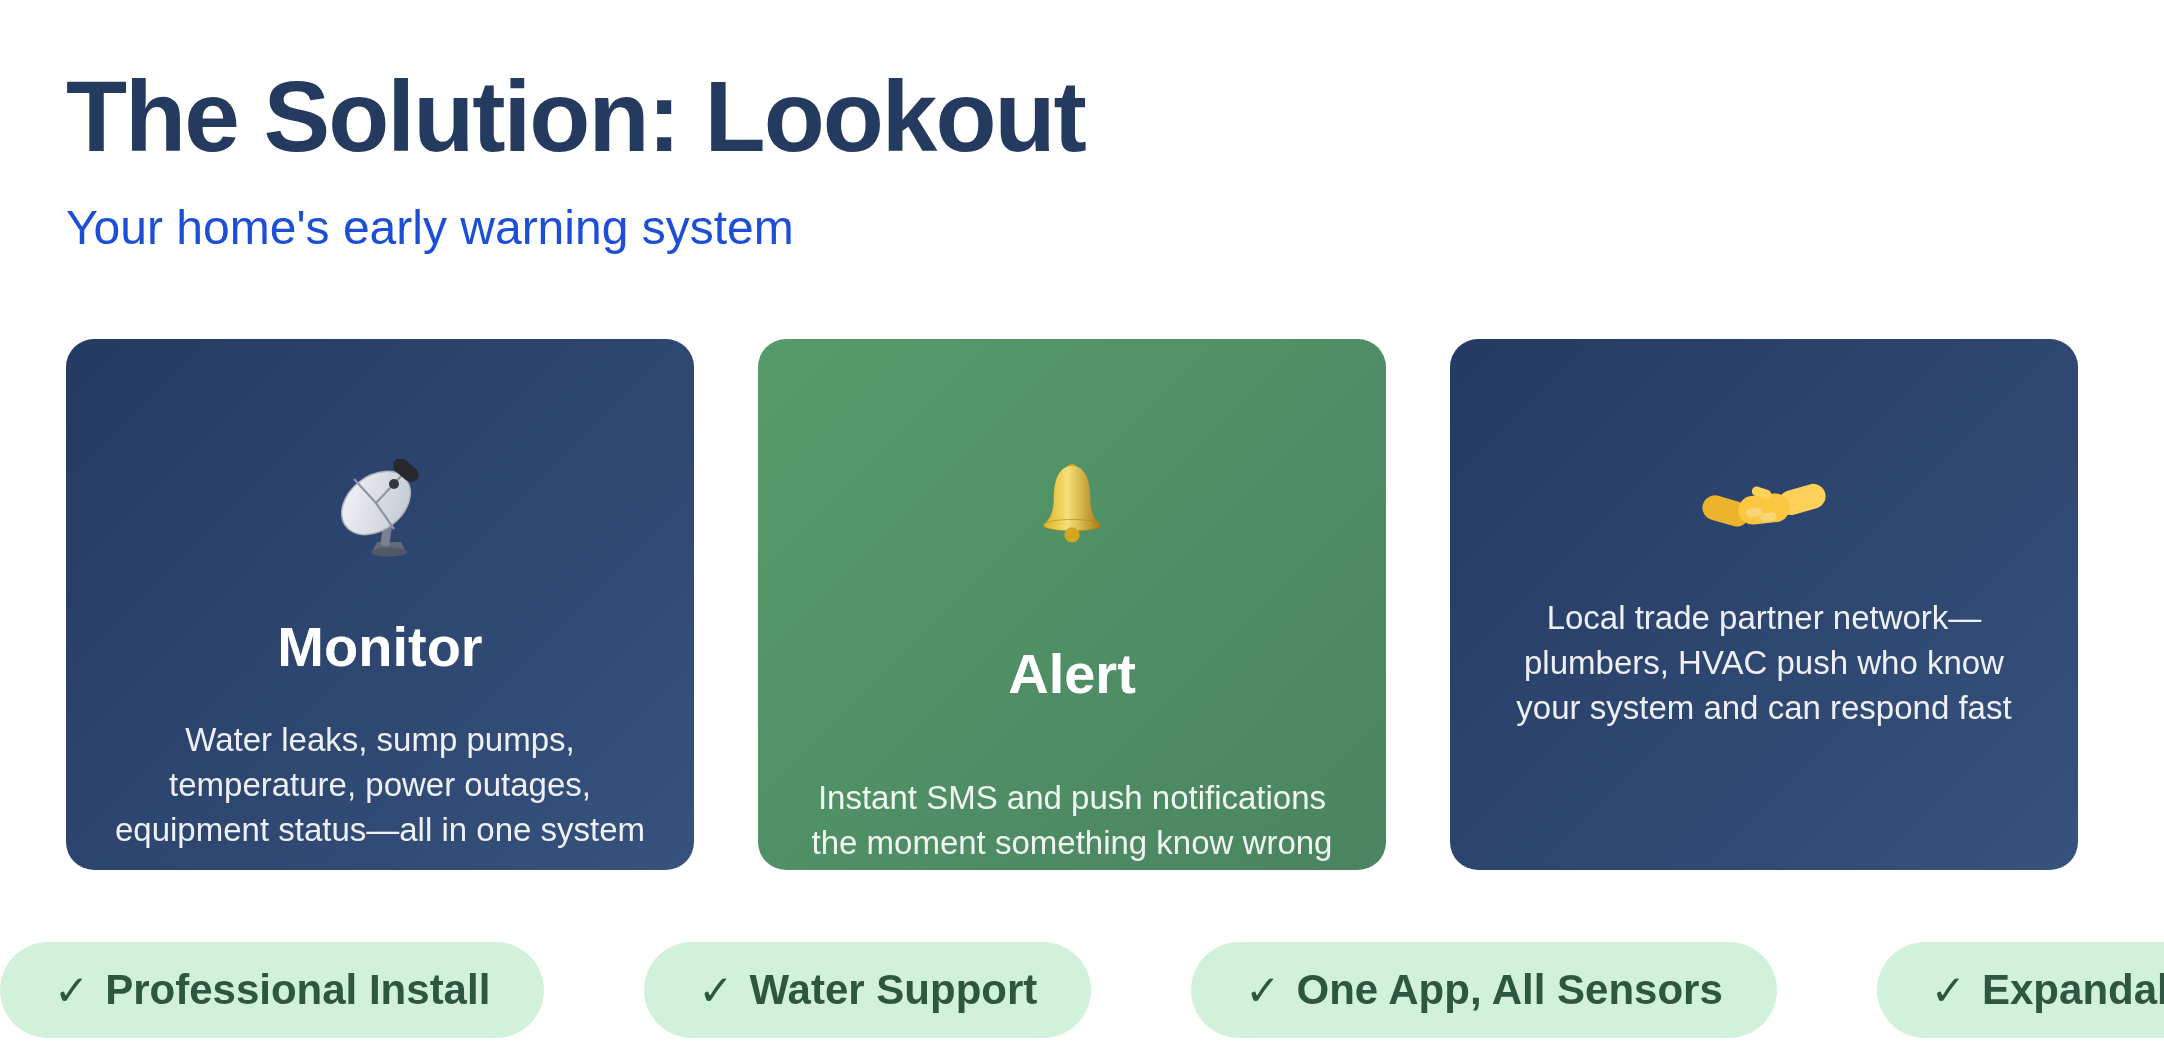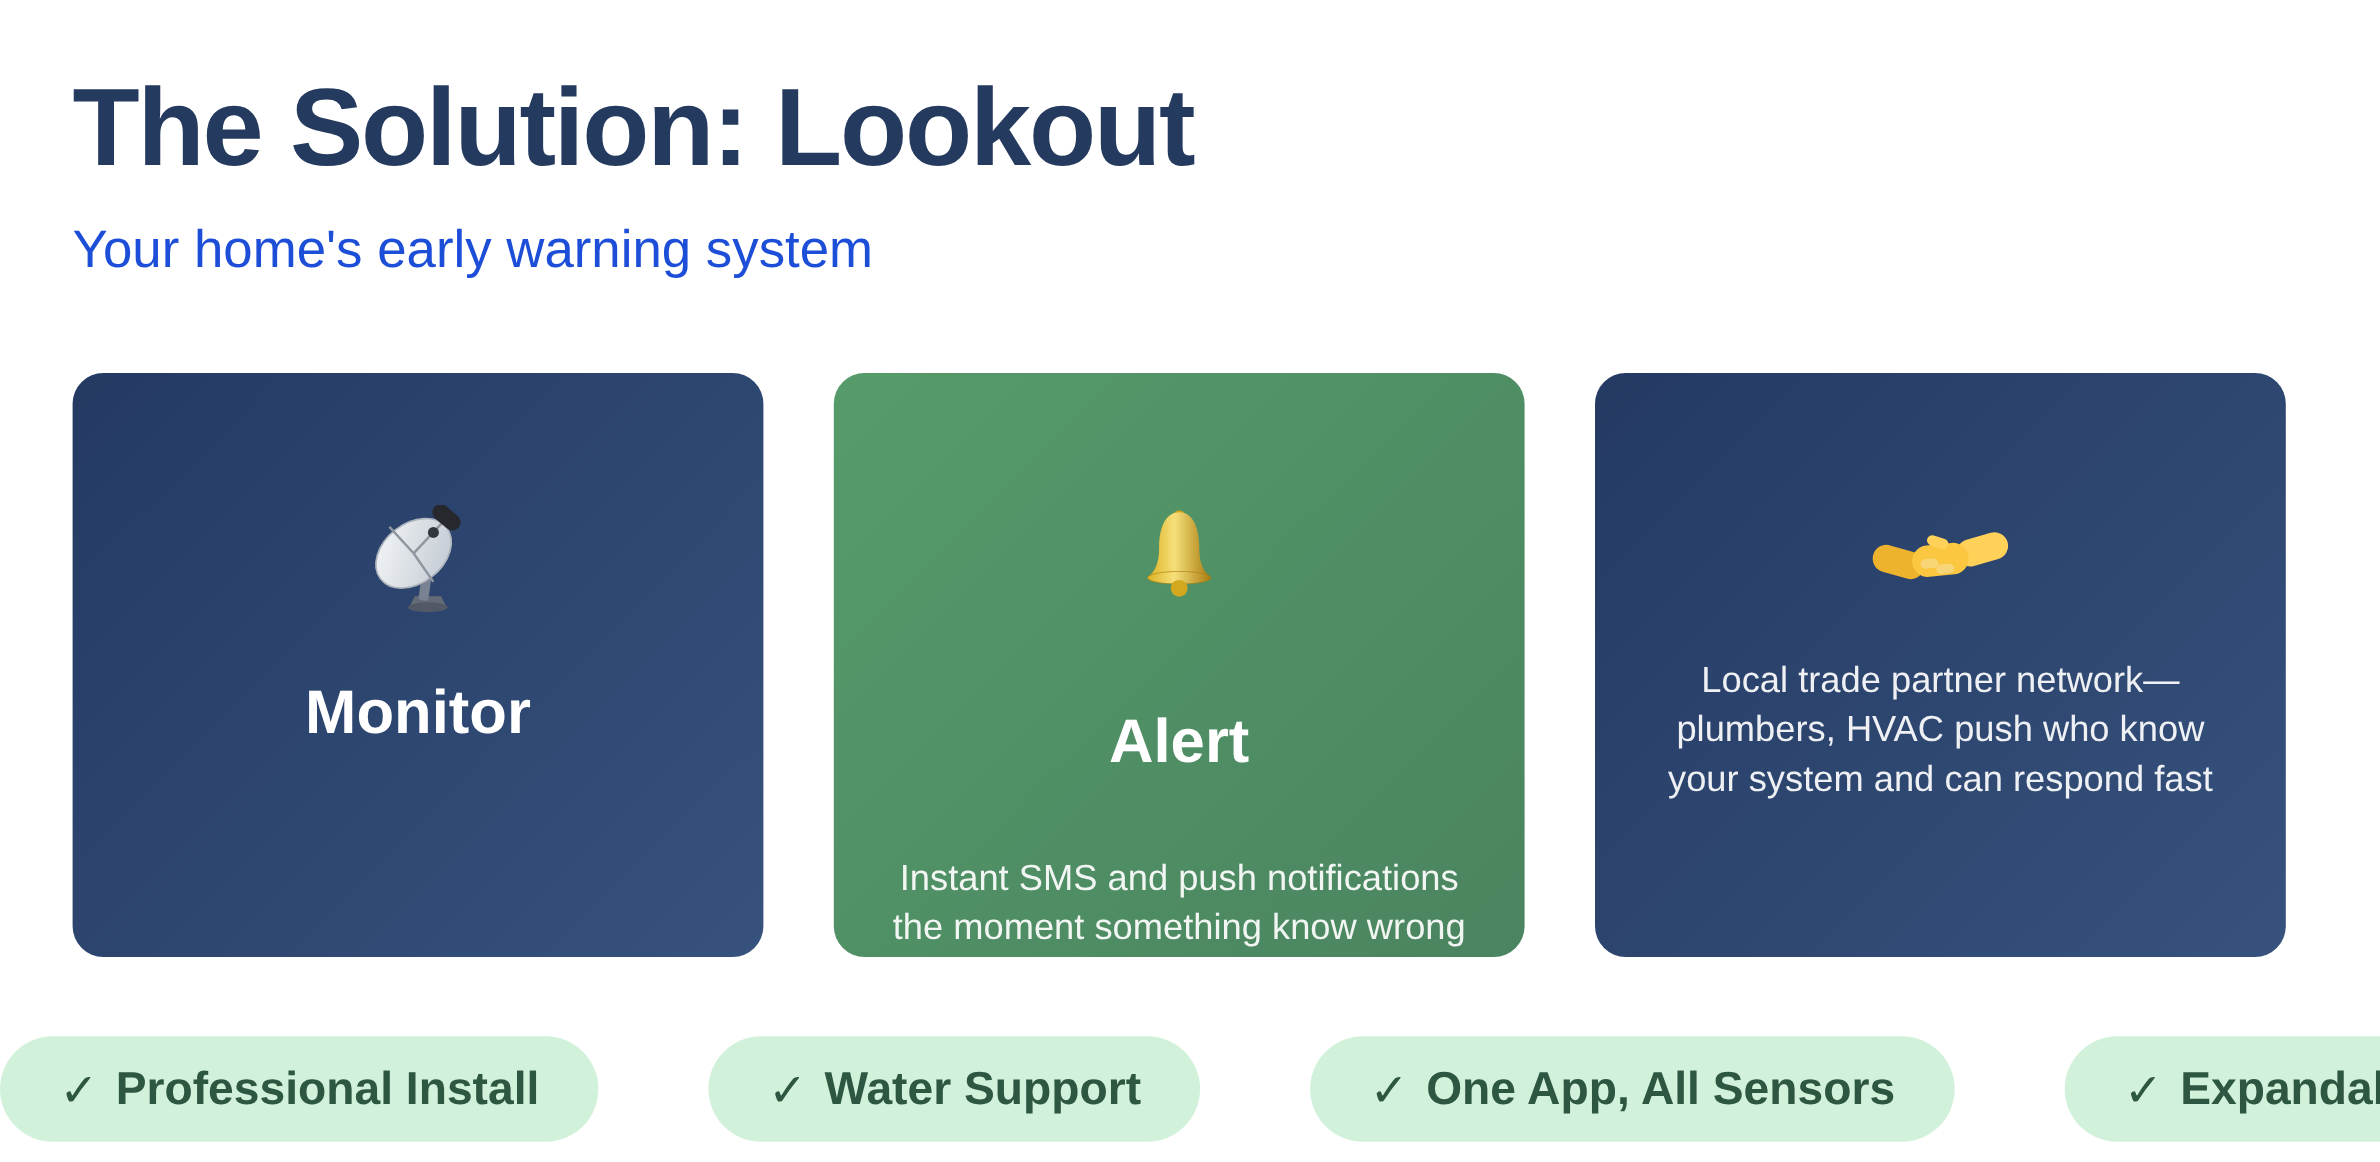--- a/index.html
+++ b/index.html
@@ -121,20 +121,25 @@
           <ellipse cx="46" cy="44" rx="38" ry="27" fill="url(#dishg)" stroke="#aeb4bd" stroke-width="1.5"></ellipse>
         </g>
         <path d="M46 44 L76 12 M46 44 L24 20 M46 44 L64 70" stroke="#9096a0" stroke-width="2.2" fill="none"></path>
         <g transform="rotate(40 76 12)">
           <rect x="61" y="4" width="29" height="15" rx="7.5" fill="#26282e"></rect>
         </g>
         <circle cx="64" cy="25" r="5" fill="#33363d"></circle>
       </svg>
     </div>
     <h2 class="card-title">Monitor</h2>
+    <p class="card-desc">
+      <span class="line">Water leaks, sump pumps,</span>
+      <span class="line">temperature, power outages,</span>
+      <span class="line">equipment status—all in one system</span>
+    </p>
   </article>
 
   <article class="card green">
     <div class="card-icon">
       <svg viewBox="0 0 100 100" width="96" height="96" aria-hidden="true">
         <defs>
           <linearGradient id="bellg" x1="0" y1="0" x2="1" y2="0">
             <stop offset="0" stop-color="#dcb222"></stop>
             <stop offset="0.42" stop-color="#f6e07a"></stop>
             <stop offset="1" stop-color="#a97c10"></stop>

